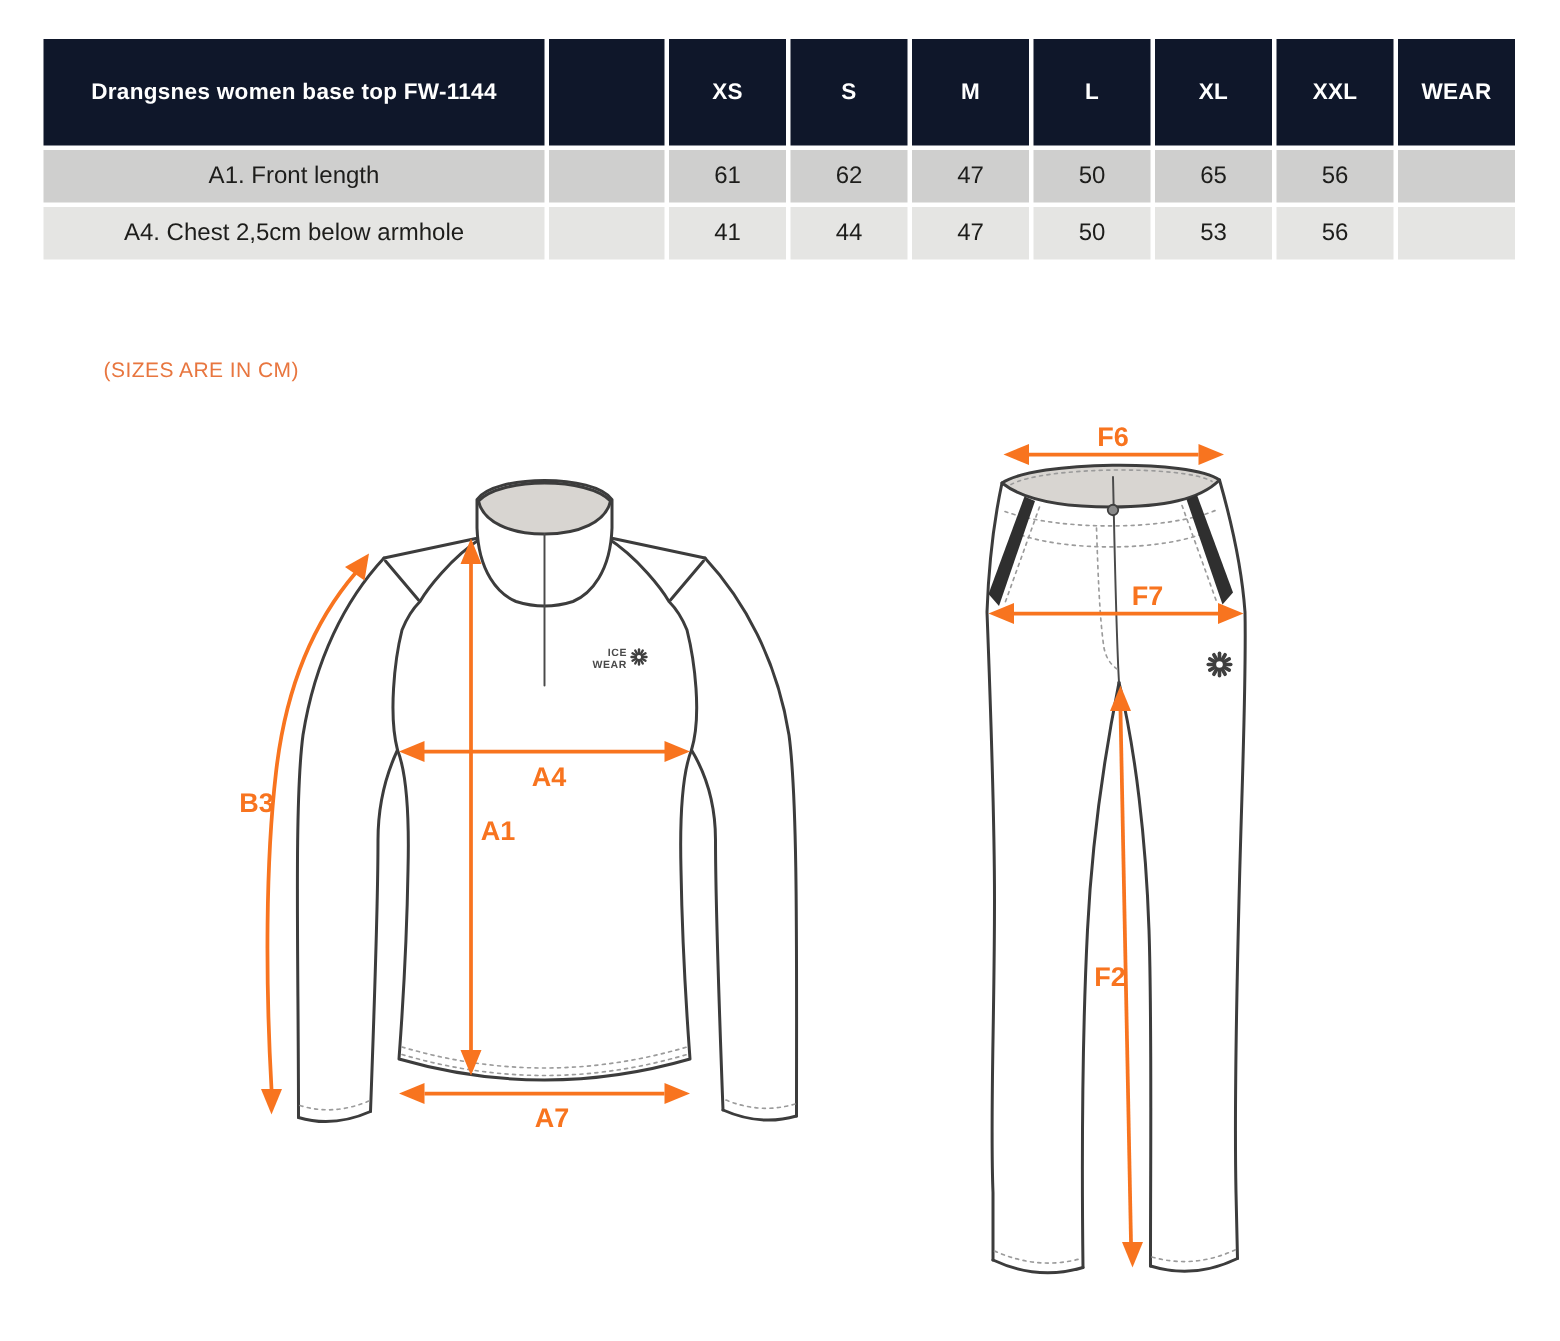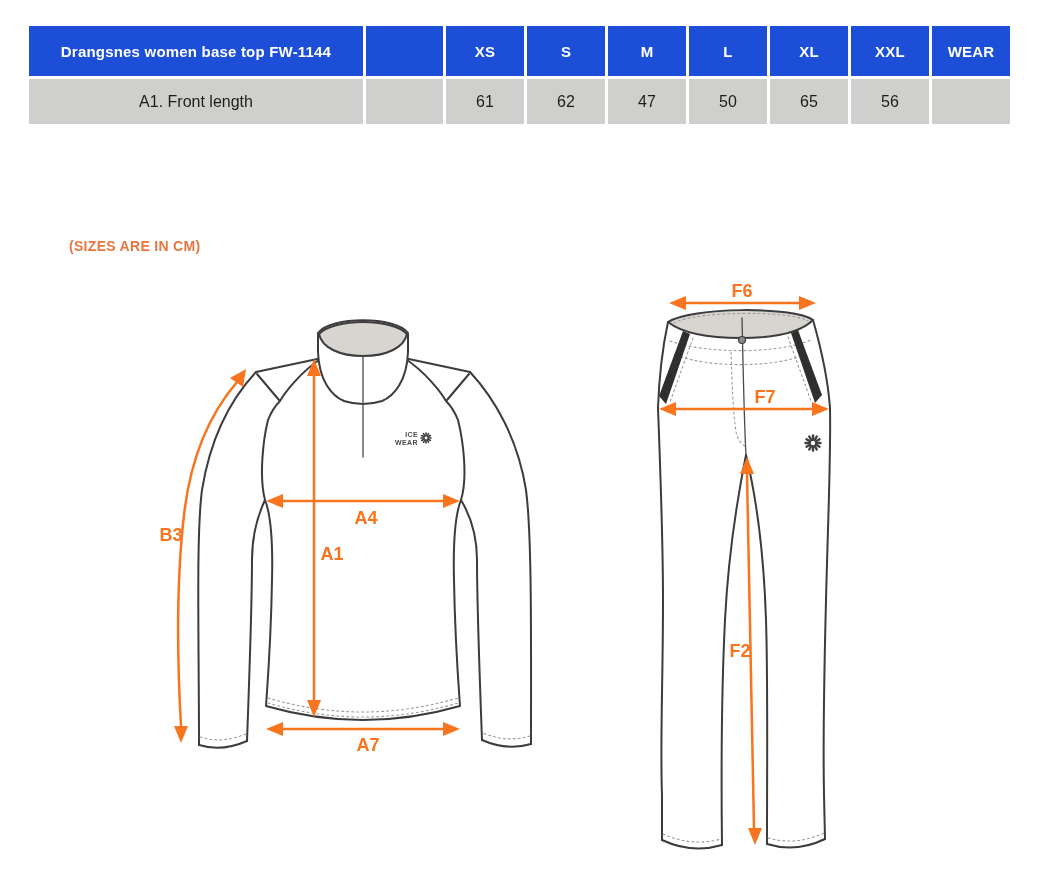--- a/index.html
+++ b/index.html
@@ -10,31 +10,31 @@
   .drawings{position:absolute;left:0;top:0;width:1040px;height:894px;}
   svg text{font-family:"Liberation Sans",sans-serif;}
 
   
   table.size{
     position:absolute;left:26px;top:23px;
     border-collapse:separate;border-spacing:3px;table-layout:fixed;
   }
   table.size th,table.size td{margin:0;padding:0;vertical-align:middle;}
   tr.hrow th{
-    background:#1d4ed8;color:#ffffff;font-size:15px;font-weight:bold;
-    height:50px;text-align:center;letter-spacing:.2px;
+    background:#0f172a;color:#ffffff;font-size:15px;font-weight:bold;
+    height:71px;text-align:center;letter-spacing:.2px;
   }
   th.c-label,td.c-label{text-align:left;padding-left:45px;}
-  table.size td{height:45px;font-size:16px;color:#1D1D1B;text-align:center;}
+  table.size td{height:35px;font-size:16px;color:#1D1D1B;text-align:center;}
   tr.dark td{background:#CFCFCE;}
   tr.light td{background:#E5E5E3;}
 
   .note{
     position:absolute;left:69px;top:238px;
-    color:#E8763F;font-size:14px;font-weight:bold;letter-spacing:.3px;
+    color:#E8763F;font-size:14px;font-weight:normal;letter-spacing:.3px;
   }
 
   
   .ln{fill:none;stroke:#3C3C3C;stroke-width:2;stroke-linecap:round;stroke-linejoin:round;}
   .ln-thin{fill:none;stroke:#4A4A4A;stroke-width:1.3;stroke-linecap:round;}
   .dash{fill:none;stroke:#9B9B9B;stroke-width:1.1;stroke-dasharray:2 3;stroke-linecap:round;}
   .shade{fill:#D8D5D1;stroke:#3C3C3C;stroke-width:2;stroke-linejoin:round;}
   .whitefill{fill:#ffffff;stroke:#3C3C3C;stroke-width:2;stroke-linejoin:round;}
   .dk{fill:#2F2F2F;stroke:none;}
   .ar{fill:none;stroke:#F8741F;stroke-width:2.5;}
@@ -214,16 +214,27 @@
     <td class="c-label">A1. Front length</td>
     <td></td>
     <td>61</td>
     <td>62</td>
     <td>47</td>
     <td>50</td>
     <td>65</td>
     <td>56</td>
     <td></td>
   </tr>
+  <tr class="light">
+    <td class="c-label">A4. Chest 2,5cm below armhole</td>
+    <td></td>
+    <td>41</td>
+    <td>44</td>
+    <td>47</td>
+    <td>50</td>
+    <td>53</td>
+    <td>56</td>
+    <td></td>
+  </tr>
 </tbody>
   </table>
 
 <div class="note">(SIZES ARE IN CM)</div>
 
 </body></html>

